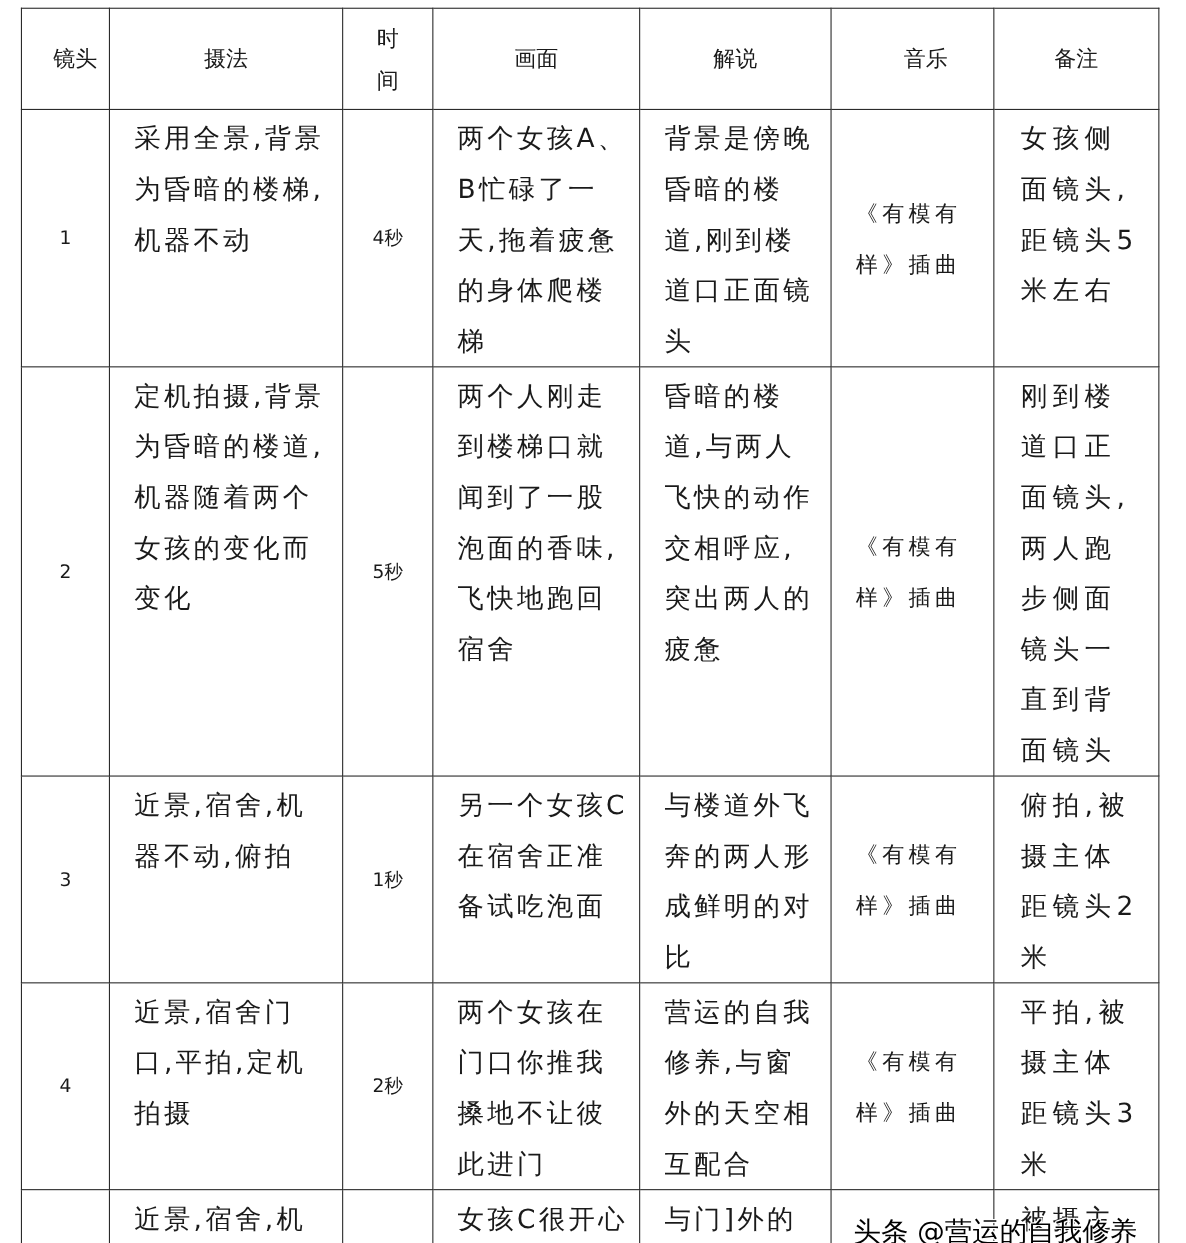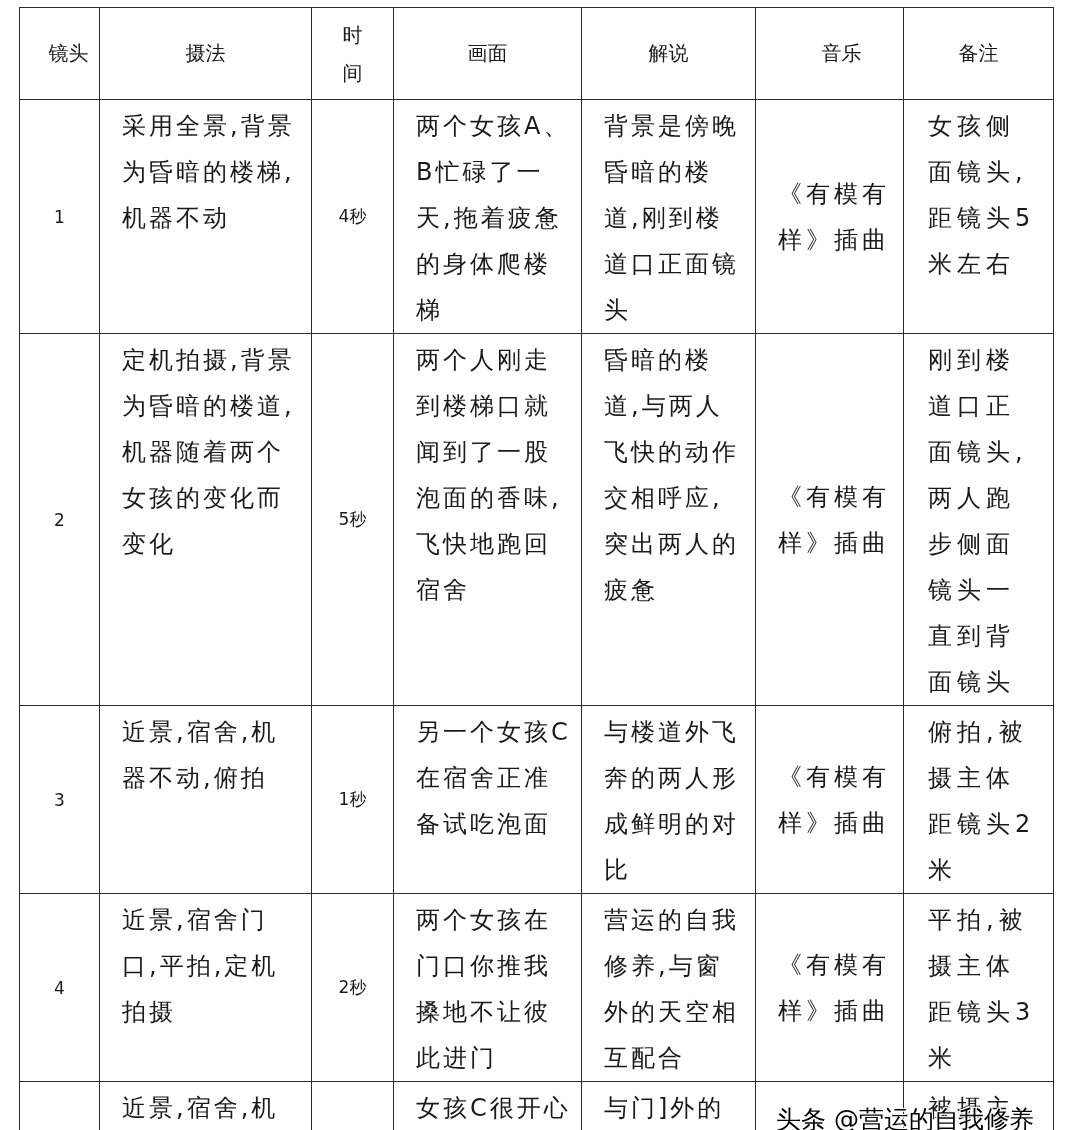--- a/index.html
+++ b/index.html
@@ -46,21 +46,21 @@
       word-break: break-all;
     }
     .col-shot .cell-num,
     .col-time .cell-num {
       font-size: 17px;
       text-align: center;
       vertical-align: middle;
     }
     td.mid { vertical-align: middle; }
     .music-text {
-      font-size: 24px;
+      font-size: 20px;
       line-height: 46px;
       letter-spacing: 4px;
       padding: 0 6px 0 22px;
     }
     .notes-text { padding-left: 24px; padding-right: 14px; letter-spacing: 5px; }
     .row-1 td { height: 184px; }
     .row-2 td { height: 275px; }
     .row-3 td { height: 184px; }
     .row-4 td { height: 183px; margin-top: 22px; }
     .row-5 td { height: 180px; }

